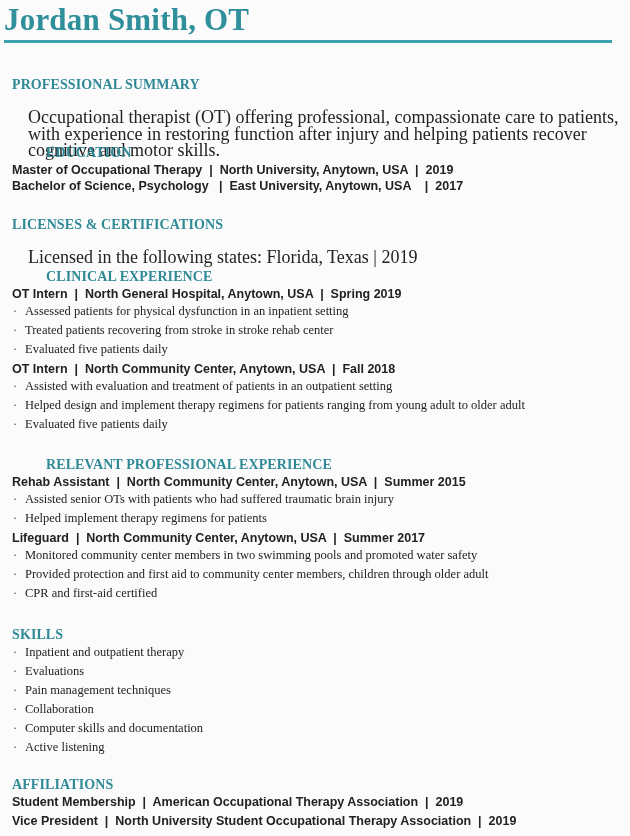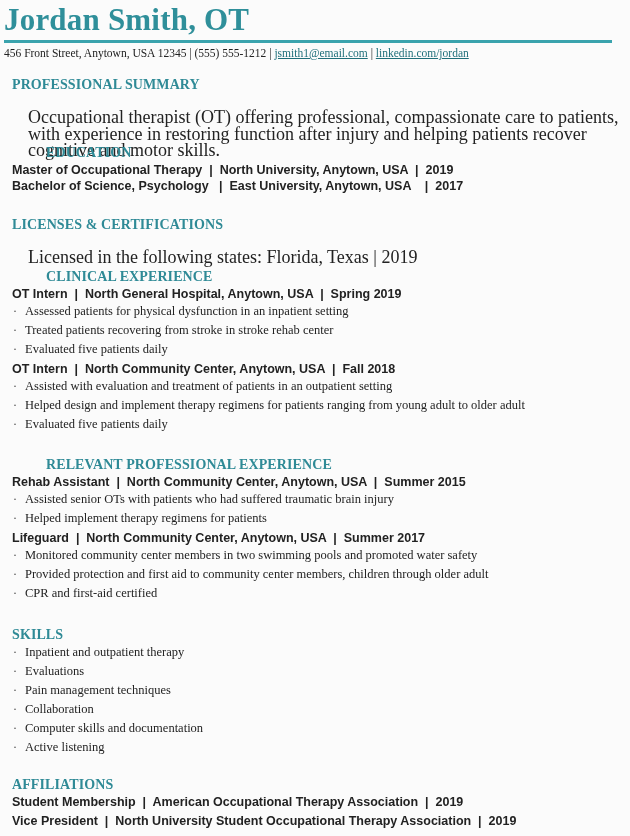--- a/index.html
+++ b/index.html
@@ -99,23 +99,20 @@
     .gap-title { margin-bottom: 1px; margin-left: 34px; }
     .job { margin-top: 0; }
     .job + .job { margin-top: 2px; }
   </style>
 </head>
 <body>
 
 <div class="page">
   <h1 class="name">Jordan Smith, OT</h1>
   <div class="rule"></div>
-  <div class="contact">
-    <span>456 Front Street, Anytown, USA 12345</span><span> | </span><span>(555) 555-1212</span><span> | </span><a>jsmith1@email.com</a><span> | </span><a>linkedin.com/jordan</a>
-  </div>
 </div>
 
 <section id="sec-summary">
   <h2 class="sec-title">PROFESSIONAL SUMMARY</h2>
   <p class="para" style="width:604px">Occupational therapist (OT) offering professional, compassionate care to patients, with experience in restoring function after injury and helping patients recover cognitive and motor skills.</p>
 </section>
 
 <section id="sec-education">
   <h2 class="sec-title gap-title">EDUCATION</h2>
   <p class="bold-line">Master of Occupational Therapy  |  North University, Anytown, USA  |  2019</p>

